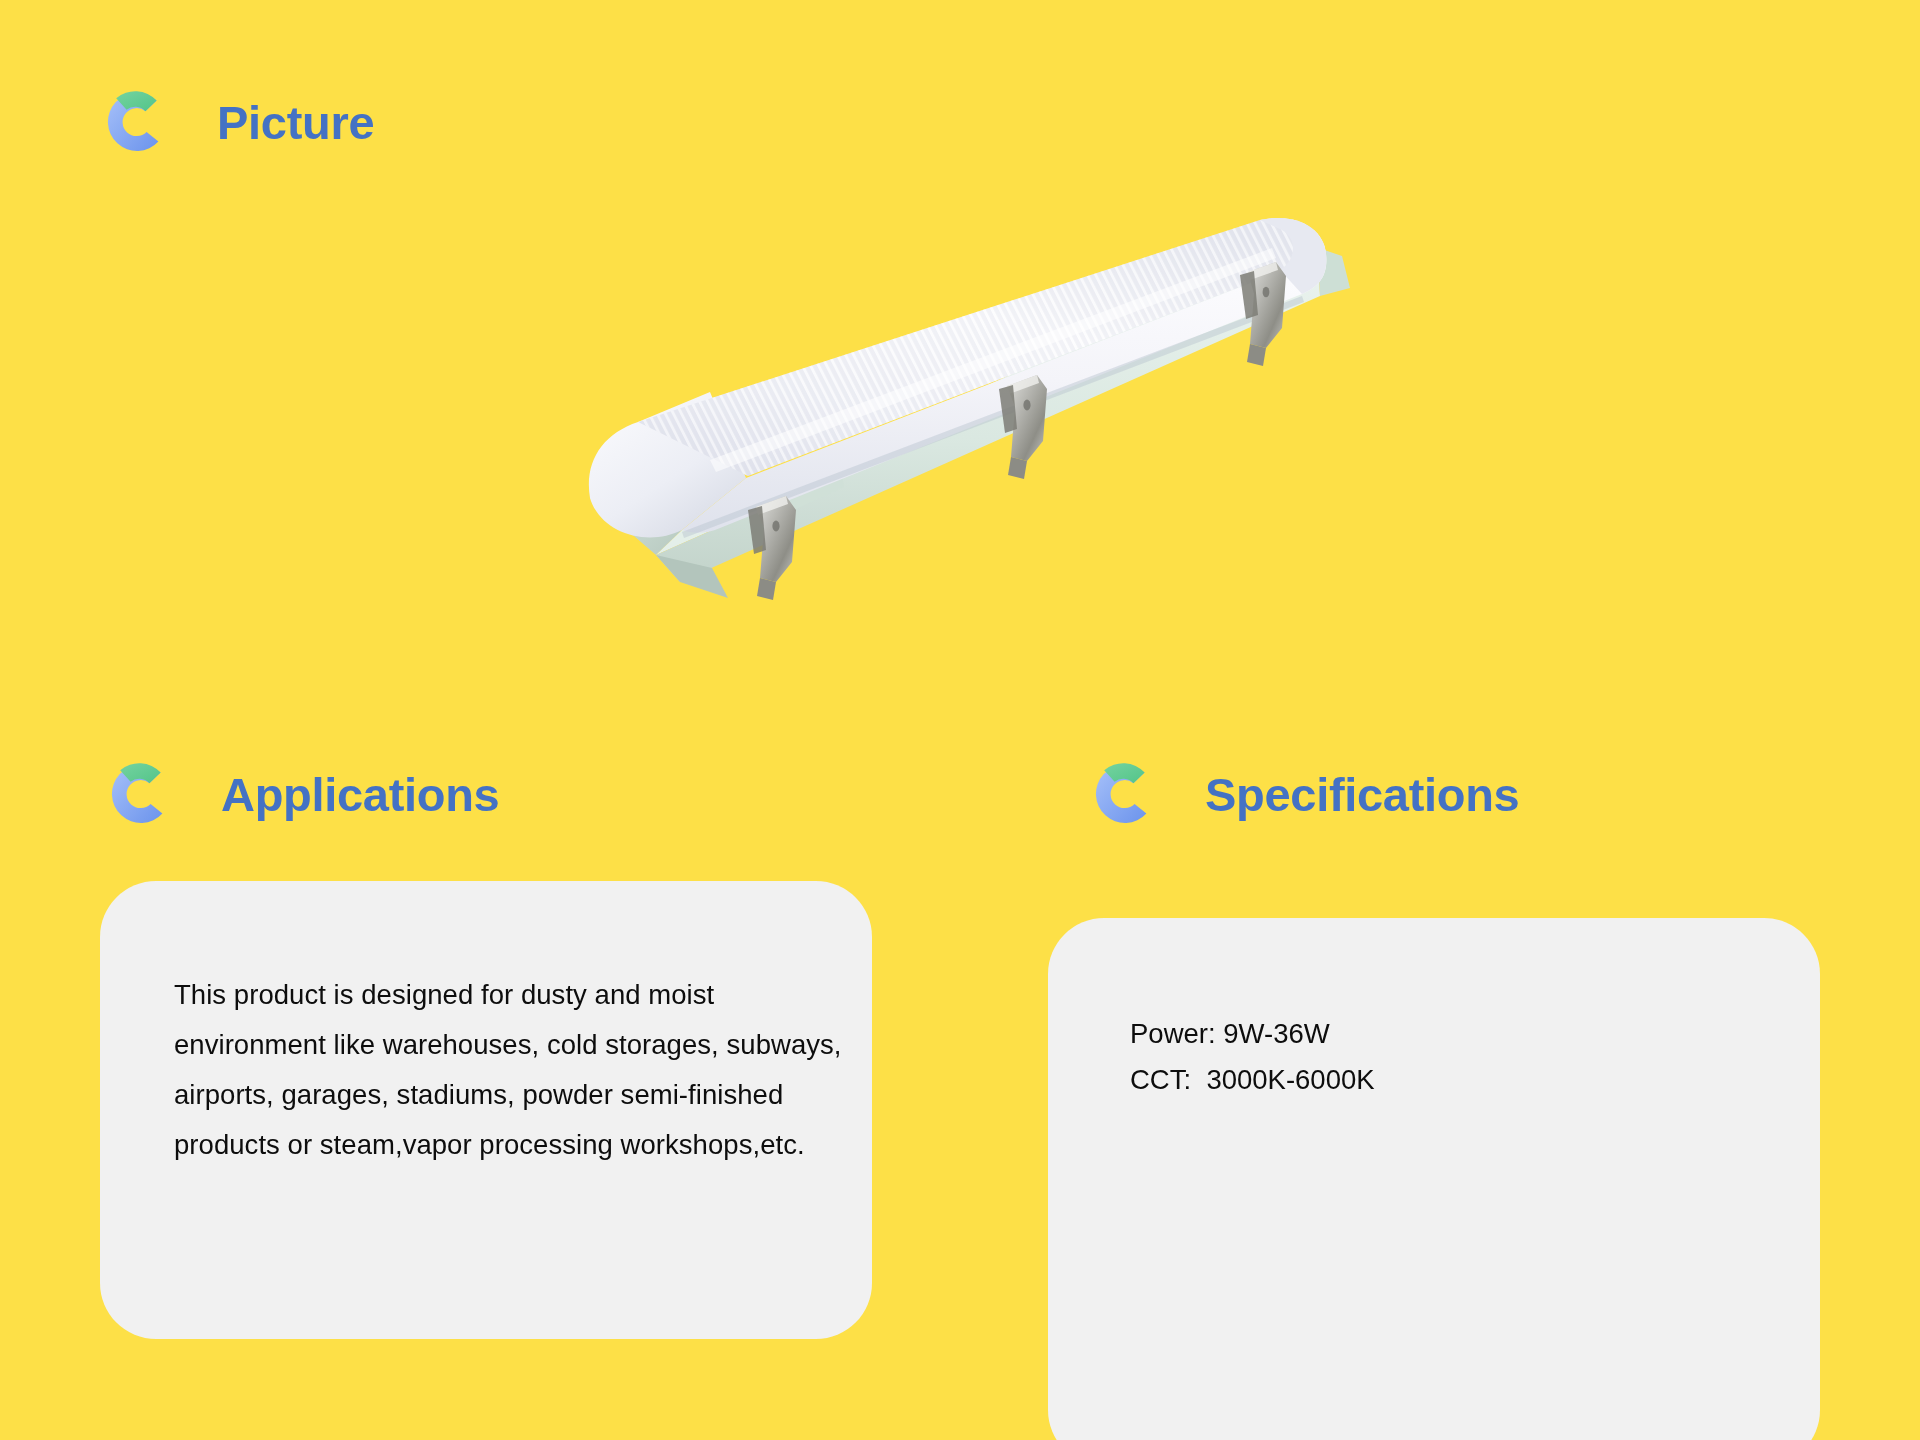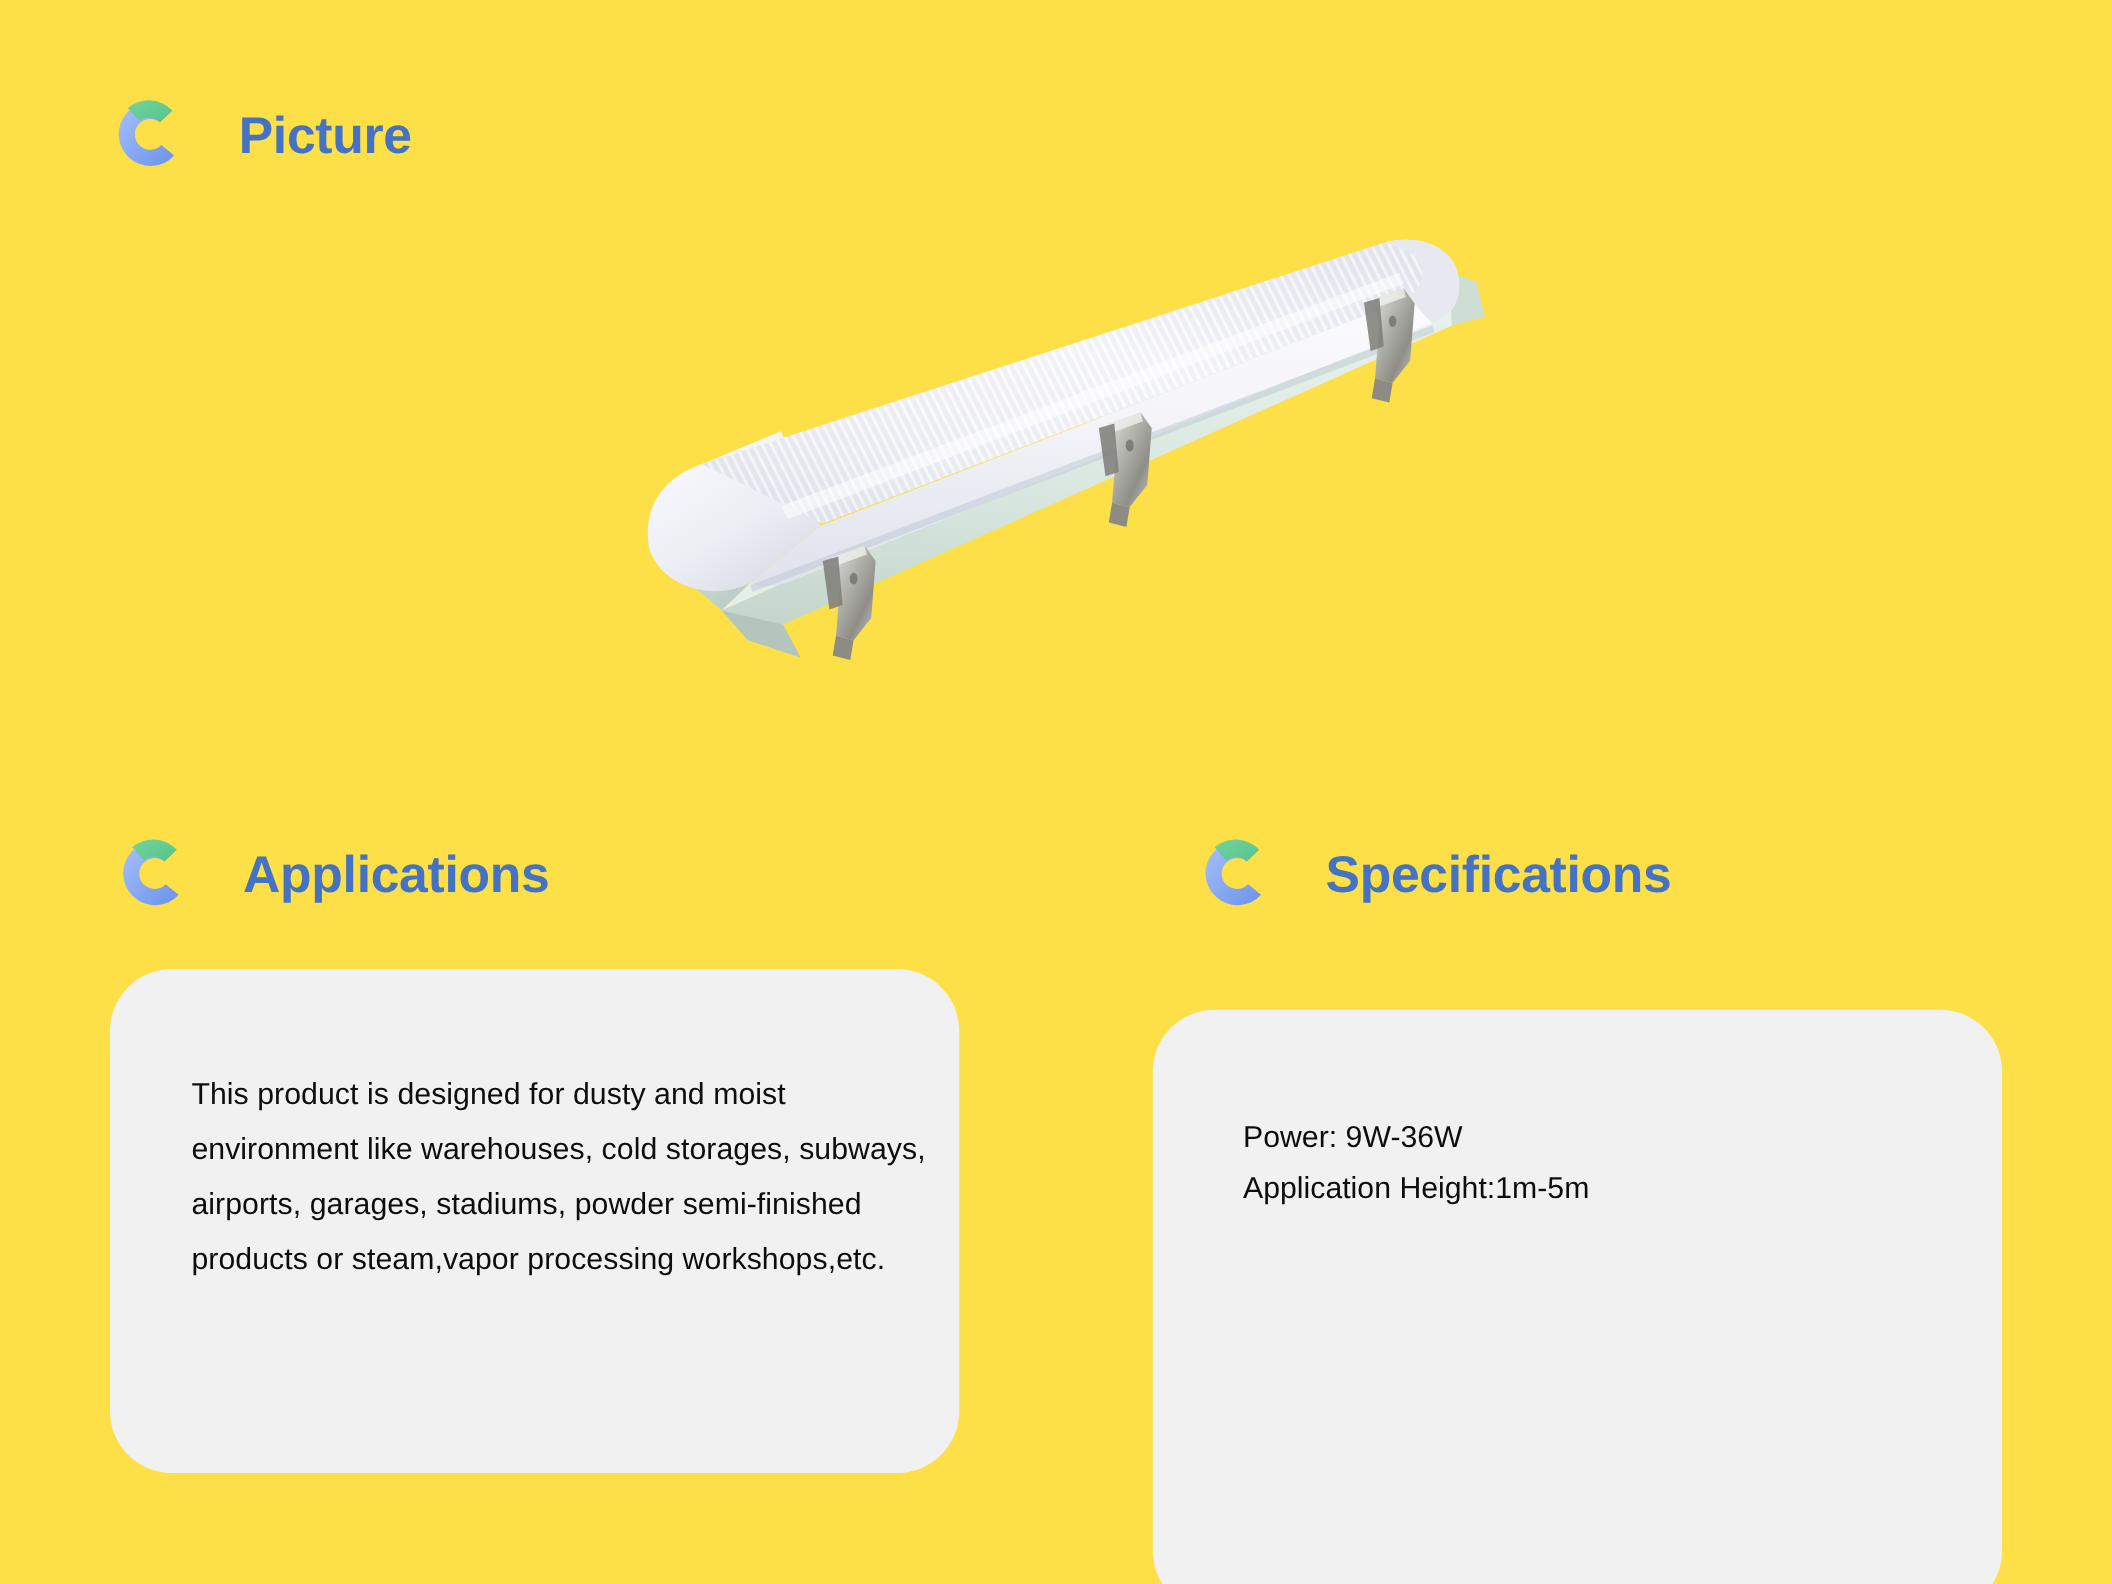--- a/index.html
+++ b/index.html
@@ -286,17 +286,17 @@
     <span class="section-title" style="color:#4472c4">Applications</span>
   </div>
 
   <div class="card" id="card-applications">
     <p class="card-body" id="applications-text">This product is designed for dusty and moist environment like warehouses, cold storages, subways, airports, garages, stadiums, powder semi-finished products or steam,vapor processing workshops,etc.</p>
   </div>
 
   <div class="card" id="card-specifications">
     <ul class="spec-list">
       <li>Power: 9W-36W</li>
-      <li>Application Height:1m-5m</li>
+      <li>CCT:  3000K-6000K</li>
     </ul>
   </div>
 
 </div>
 
 </body></html>

